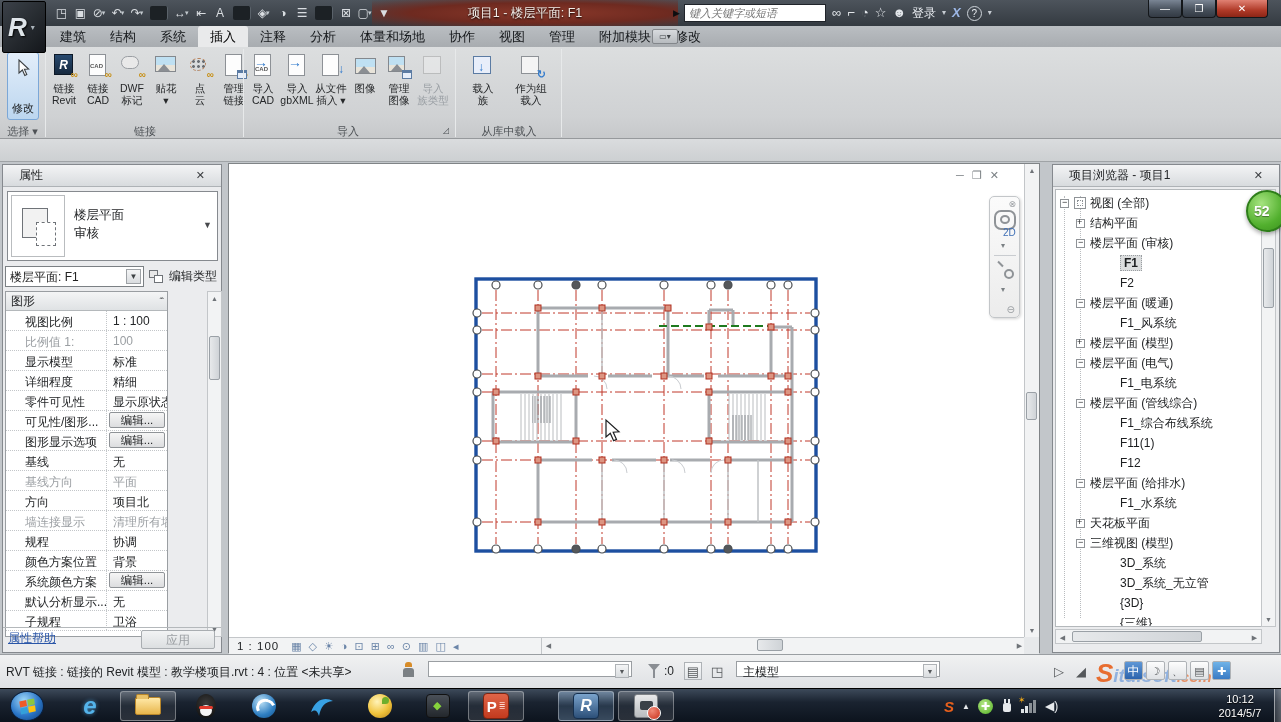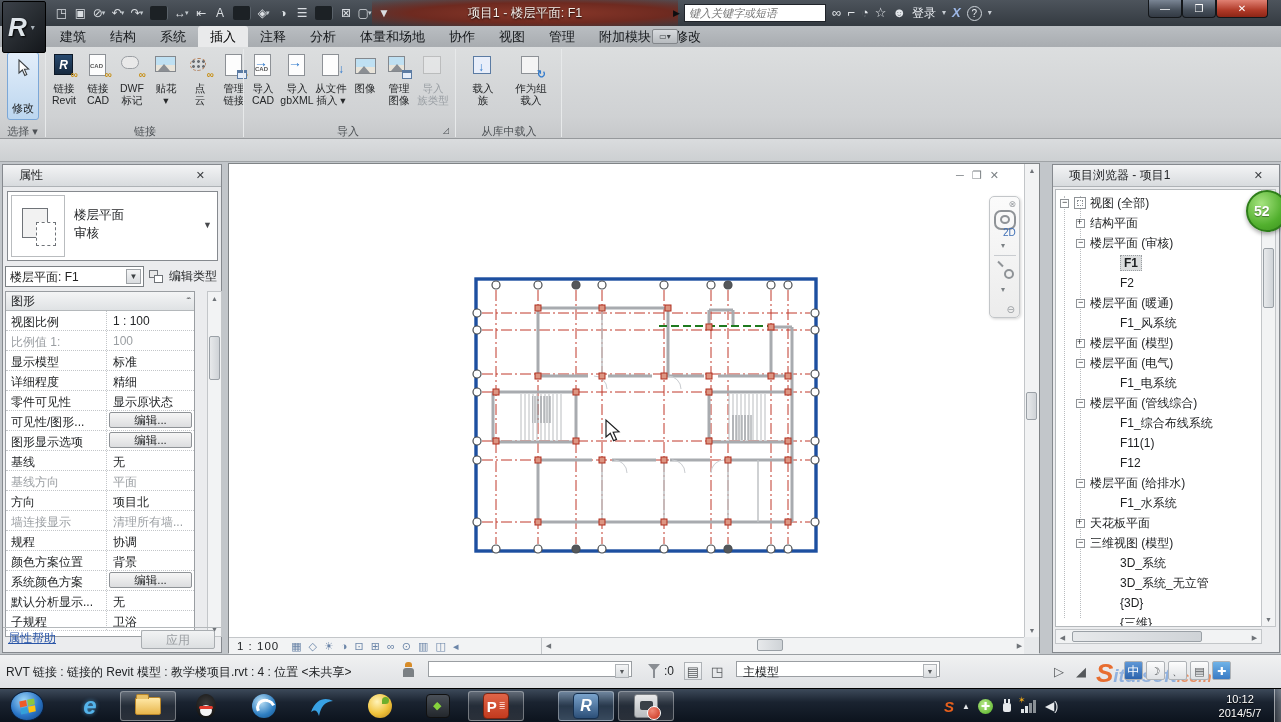--- a/index.html
+++ b/index.html
@@ -82,25 +82,25 @@
   #typesel .tl{position:absolute;left:66px;top:14px;font-size:12.5px;color:#232527;line-height:18px;}
   #typesel .tarrow{position:absolute;right:5px;top:28px;font-size:9px;color:#47494c;}
   .ovl-rect{position:absolute;border:1px solid #6f7378;background:#f2f2f2;}
   #instrow{position:absolute;left:2px;top:101px;width:216px;height:22px;}
   #instcombo{position:absolute;left:0;top:0;width:139px;height:21px;background:#fff;border:1px solid #7b8084;font-size:12px;padding:2px 4px;}
   #instcombo .dd{position:absolute;right:2px;top:2px;width:15px;height:15px;background:linear-gradient(#f4f5f6,#d9dcdf);border:1px solid #9ea2a6;font-size:8px;text-align:center;line-height:14px;color:#3c4043;}
   #edittype{position:absolute;left:144px;top:0;height:21px;display:flex;align-items:center;gap:4px;font-size:12px;color:#232527;}
   .et-ico{width:16px;height:14px;position:relative;}
   .et-ico i{position:absolute;border:1px solid #6f7378;background:#e8e8e8;width:9px;height:8px;}
   .et-ico i:nth-child(2){left:5px;top:5px;background:#fff;}
-  #propgrid{position:absolute;left:2px;top:126px;width:190px;height:346px;background:#fff;border:1px solid #9a9ea2;overflow:hidden;}
+  #propgrid{position:absolute;left:2px;top:126px;width:163px;height:346px;background:#fff;border:1px solid #9a9ea2;overflow:hidden;}
   .grid-section{height:19px;background:linear-gradient(#f4f5f6,#dfe2e4);border-bottom:1px solid #b4b8bb;display:flex;align-items:center;padding:0 5px;font-size:12px;color:#232527;}
   .grid-section .chev{margin-left:auto;font-size:9px;color:#55585b;letter-spacing:-2px;}
   .prow{height:20px;display:flex;border-bottom:1px dotted #c3c6c9;font-size:12px;}
-  .prow .pl{width:101px;padding:3px 0 0 5px;border-right:1px dotted #c3c6c9;white-space:nowrap;overflow:hidden;color:#232527;}
+  .prow .pl{width:101px;padding:3px 0 0 19px;border-right:1px dotted #c3c6c9;white-space:nowrap;overflow:hidden;color:#232527;}
   .prow .pv{flex:1;padding:3px 0 0 6px;white-space:nowrap;overflow:hidden;color:#232527;position:relative;}
   .prow.gray .pl,.prow.gray .pv{color:#9a9ea2;}
   .pv.btn{padding:1px 2px 0 2px;}
   .pv.btn span{display:block;height:16px;background:linear-gradient(#f6f6f6,#dcdddf);border:1px solid #8f9397;border-radius:2px;text-align:center;line-height:15px;font-size:11.5px;color:#232527;}
   #propscroll{position:absolute;left:204px;top:126px;width:15px;height:346px;background:#f2f3f4;border:1px solid #c3c6c9;}
   #propfooter{position:absolute;left:0;bottom:3px;width:100%;height:22px;border-top:1px solid #b4b8bb;display:flex;align-items:center;padding:0 5px;}
   #prophelp{color:#2a56a8;text-decoration:underline;font-size:12px;}
   #applybtn{position:absolute;right:6px;top:2px;width:74px;height:19px;background:linear-gradient(#f2f3f4,#dcdfe1);border:1px solid #a9adb1;border-radius:2px;text-align:center;line-height:18px;color:#9a9ea2;font-size:12px;}
 
   

